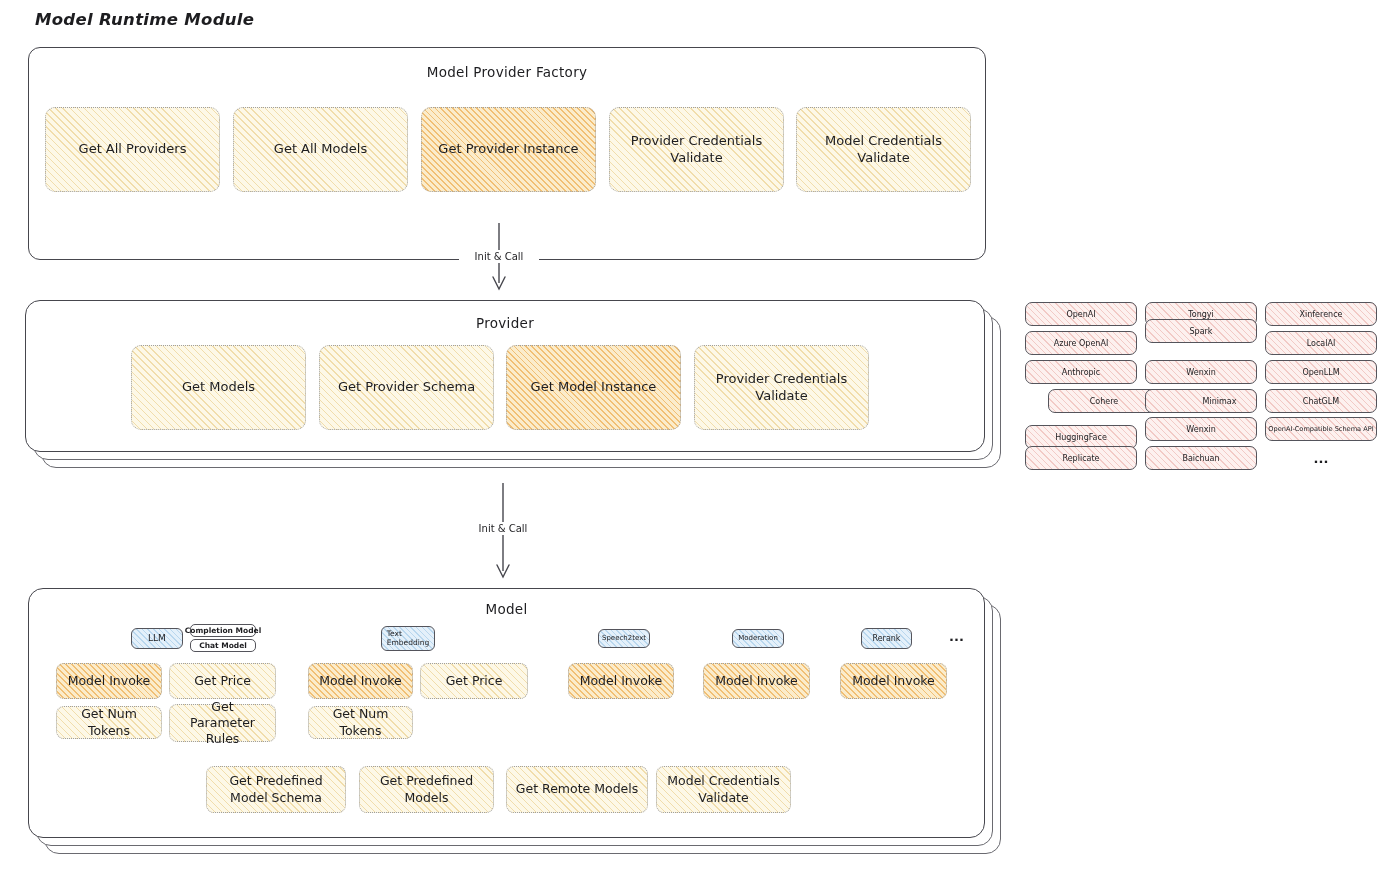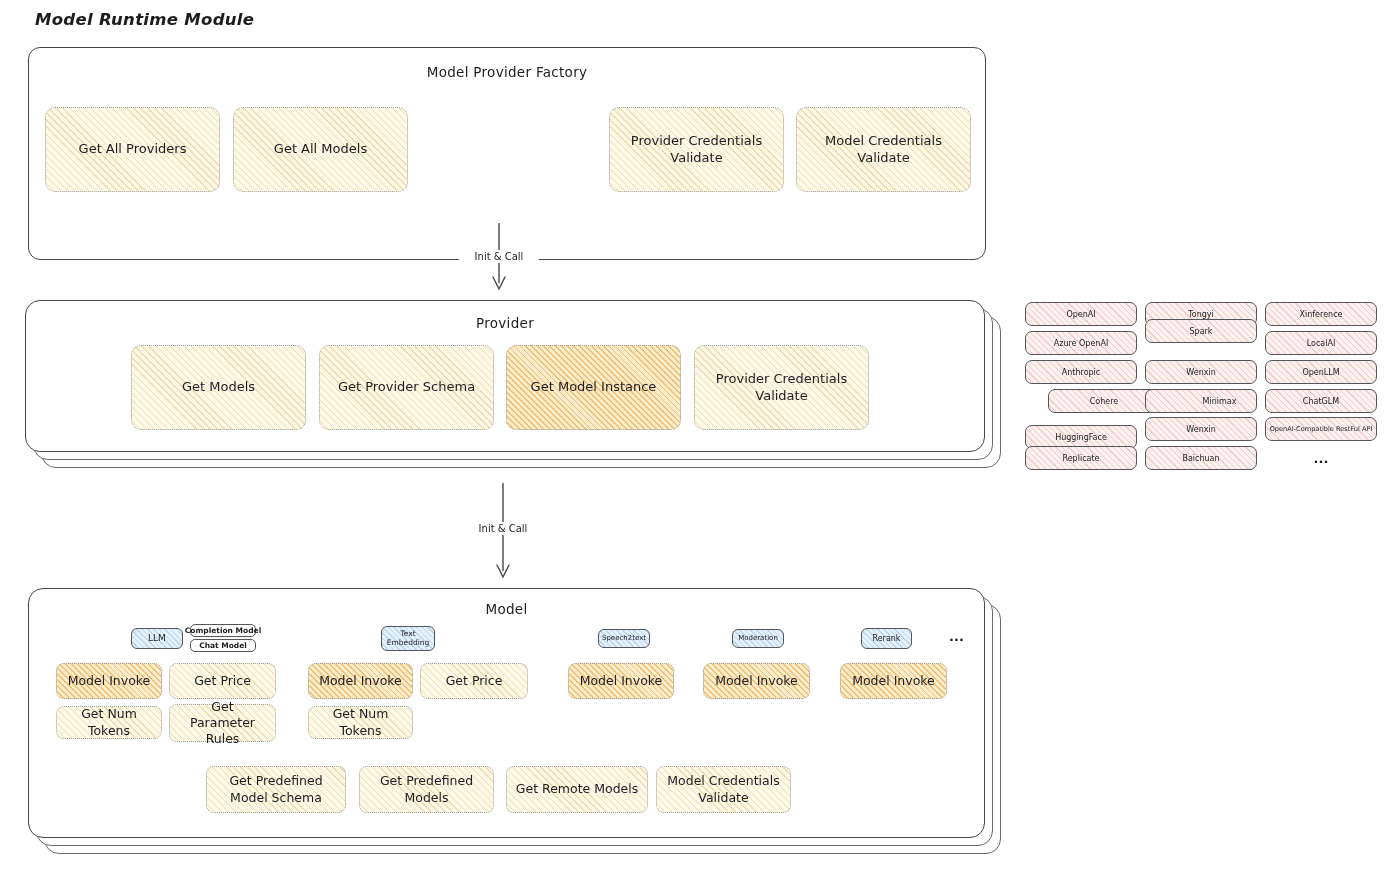--- a/index.html
+++ b/index.html
@@ -30,21 +30,21 @@
   .sm{font-size:12.5px;border-radius:8px;}
   .chip{
     position:absolute;width:112px;height:24px;display:flex;align-items:center;justify-content:center;text-align:center;
     border:1.4px solid #54545b;border-radius:7px;box-sizing:border-box;font-size:8px;white-space:nowrap;
     background-color:var(--pink-fill);
     background-image:repeating-linear-gradient(45deg,var(--pink-hatch) 0,var(--pink-hatch) 1px,transparent 1px,transparent 4.5px);
   }
   .chip.tiny{font-size:6.6px;}
   .grid-more{position:absolute;width:112px;height:24px;display:flex;align-items:center;justify-content:center;font-size:13px;font-weight:600;}
   .tab-blue{
-    position:absolute;display:flex;align-items:center;justify-content:center;text-align:center;
+    position:absolute;display:flex;align-items:center;justify-content:center;text-align:left;
     border:1.3px solid #54545b;border-radius:6px;box-sizing:border-box;font-size:9px;line-height:1.15;
     background-color:var(--blue-fill);
     background-image:repeating-linear-gradient(45deg,var(--blue-hatch) 0,var(--blue-hatch) 1px,transparent 1px,transparent 4px);
   }
   .tab-white{
     position:absolute;display:flex;align-items:center;justify-content:center;text-align:center;
     border:1.2px solid #54545b;border-radius:5px;box-sizing:border-box;font-size:7.5px;background:#fff;white-space:nowrap;font-weight:bold;
   }
   .tabs-more{position:absolute;font-size:13px;font-weight:600;}
   .arrow-svg{position:absolute;overflow:visible;}
@@ -54,20 +54,21 @@
 <body>
 
 <div class="canvas">
 
   <div class="page-title">Model Runtime Module</div>
 
   <div class="box" style="left:28px;top:47px;width:958px;height:213px;border-radius:12px;">
     <div class="box-title" style="top:16px;">Model Provider Factory</div>
     <div class="node cream" style="left:16px;top:59px;width:175px;height:85px;">Get All Providers</div>
     <div class="node cream" style="left:204px;top:59px;width:175px;height:85px;">Get All Models</div>
+    <div class="node orange" style="left:392px;top:59px;width:175px;height:85px;">Get Provider Instance</div>
     <div class="node cream" style="left:580px;top:59px;width:175px;height:85px;">Provider Credentials Validate</div>
     <div class="node cream" style="left:767px;top:59px;width:175px;height:85px;">Model Credentials Validate</div>
   </div>
 
   <svg class="arrow-svg" style="left:489px;top:223px;" width="22" height="72">
     <line x1="10" y1="0" x2="10" y2="60" stroke="#46464d" stroke-width="1.4"></line>
     <path d="M4 54 L10 66 L16 54" fill="none" stroke="#46464d" stroke-width="1.4" stroke-linecap="round"></path>
   </svg>
   <div class="arrow-label" style="left:459px;top:250px;">Init &amp; Call</div>
 
@@ -88,21 +89,21 @@
   <div class="chip" style="left:1145px;top:319px;">Spark</div>
   <div class="chip" style="left:1265px;top:331px;">LocalAI</div>
   <div class="chip" style="left:1025px;top:360px;">Anthropic</div>
   <div class="chip" style="left:1145px;top:360px;">Wenxin</div>
   <div class="chip" style="left:1265px;top:360px;">OpenLLM</div>
   <div class="chip" style="left:1025px;top:389px;margin-left:23px;">Cohere</div>
   <div class="chip" style="left:1145px;top:389px;padding-left:37px;">Minimax</div>
   <div class="chip" style="left:1265px;top:389px;">ChatGLM</div>
   <div class="chip" style="left:1025px;top:417px;margin-top:8px;">HuggingFace</div>
   <div class="chip" style="left:1145px;top:417px;">Wenxin</div>
-  <div class="chip tiny" style="left:1265px;top:417px;">OpenAI-Compatible RestFul API</div>
+  <div class="chip tiny" style="left:1265px;top:417px;">OpenAI-Compatible Schema API</div>
   <div class="chip" style="left:1025px;top:446px;">Replicate</div>
   <div class="chip" style="left:1145px;top:446px;">Baichuan</div>
   <div class="grid-more" style="left:1265px;top:446px;">...</div>
 
   <svg class="arrow-svg" style="left:493px;top:483px;" width="22" height="100">
     <line x1="10" y1="0" x2="10" y2="88" stroke="#46464d" stroke-width="1.4"></line>
     <path d="M4 82 L10 94 L16 82" fill="none" stroke="#46464d" stroke-width="1.4" stroke-linecap="round"></path>
   </svg>
   <div class="arrow-label" style="left:463px;top:522px;">Init &amp; Call</div>
 

